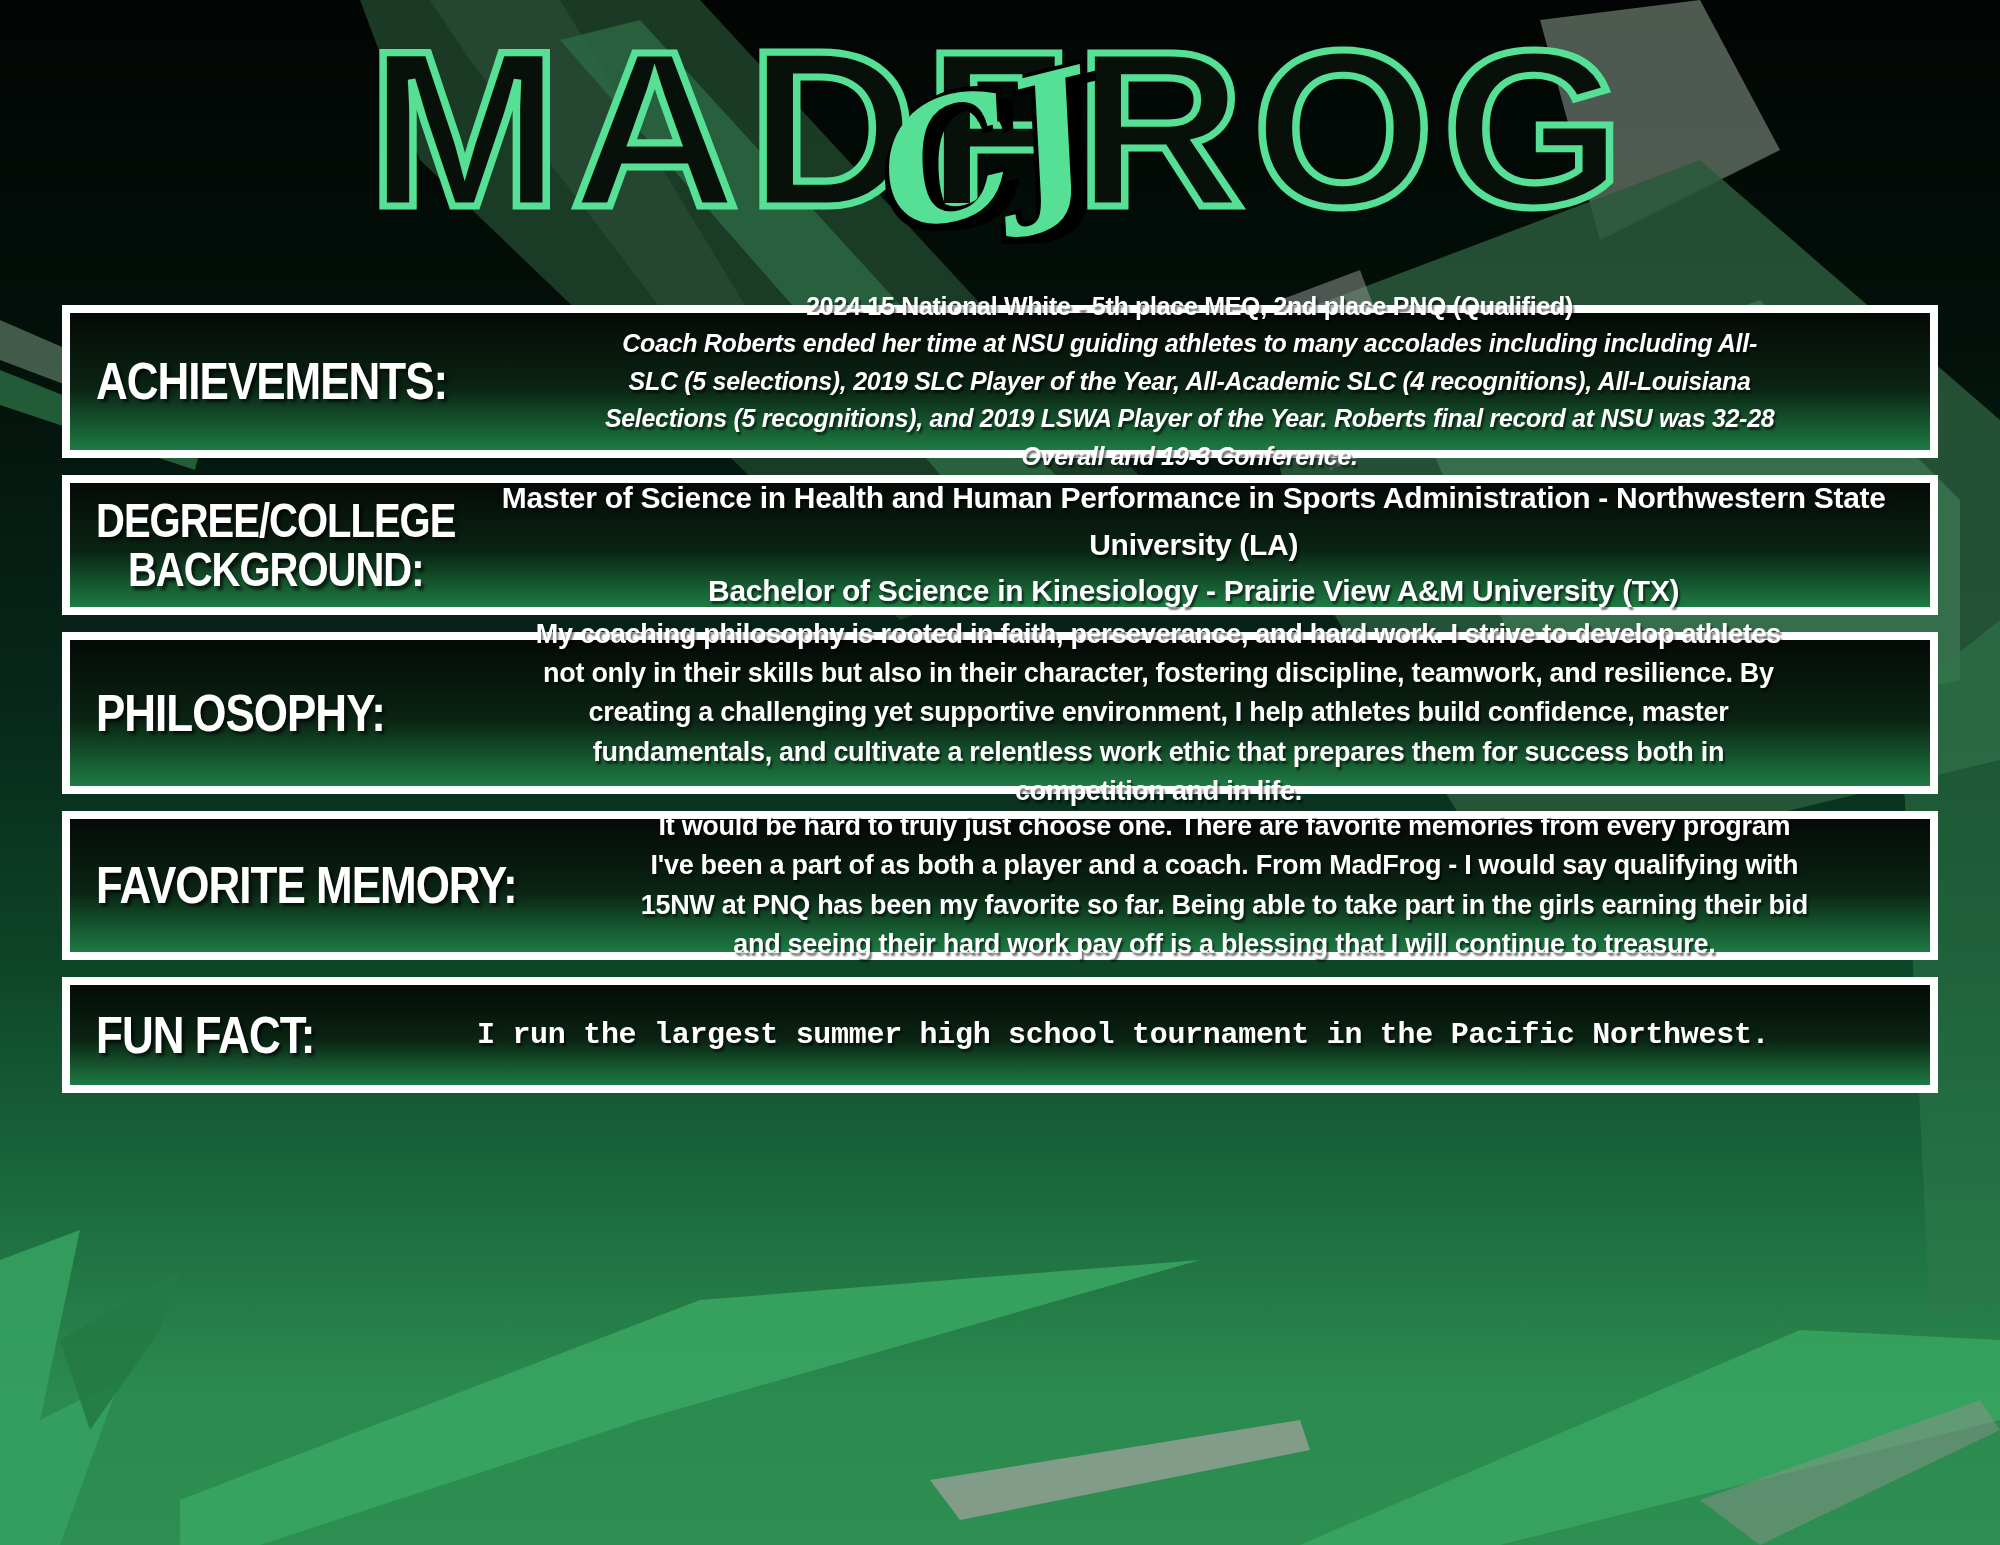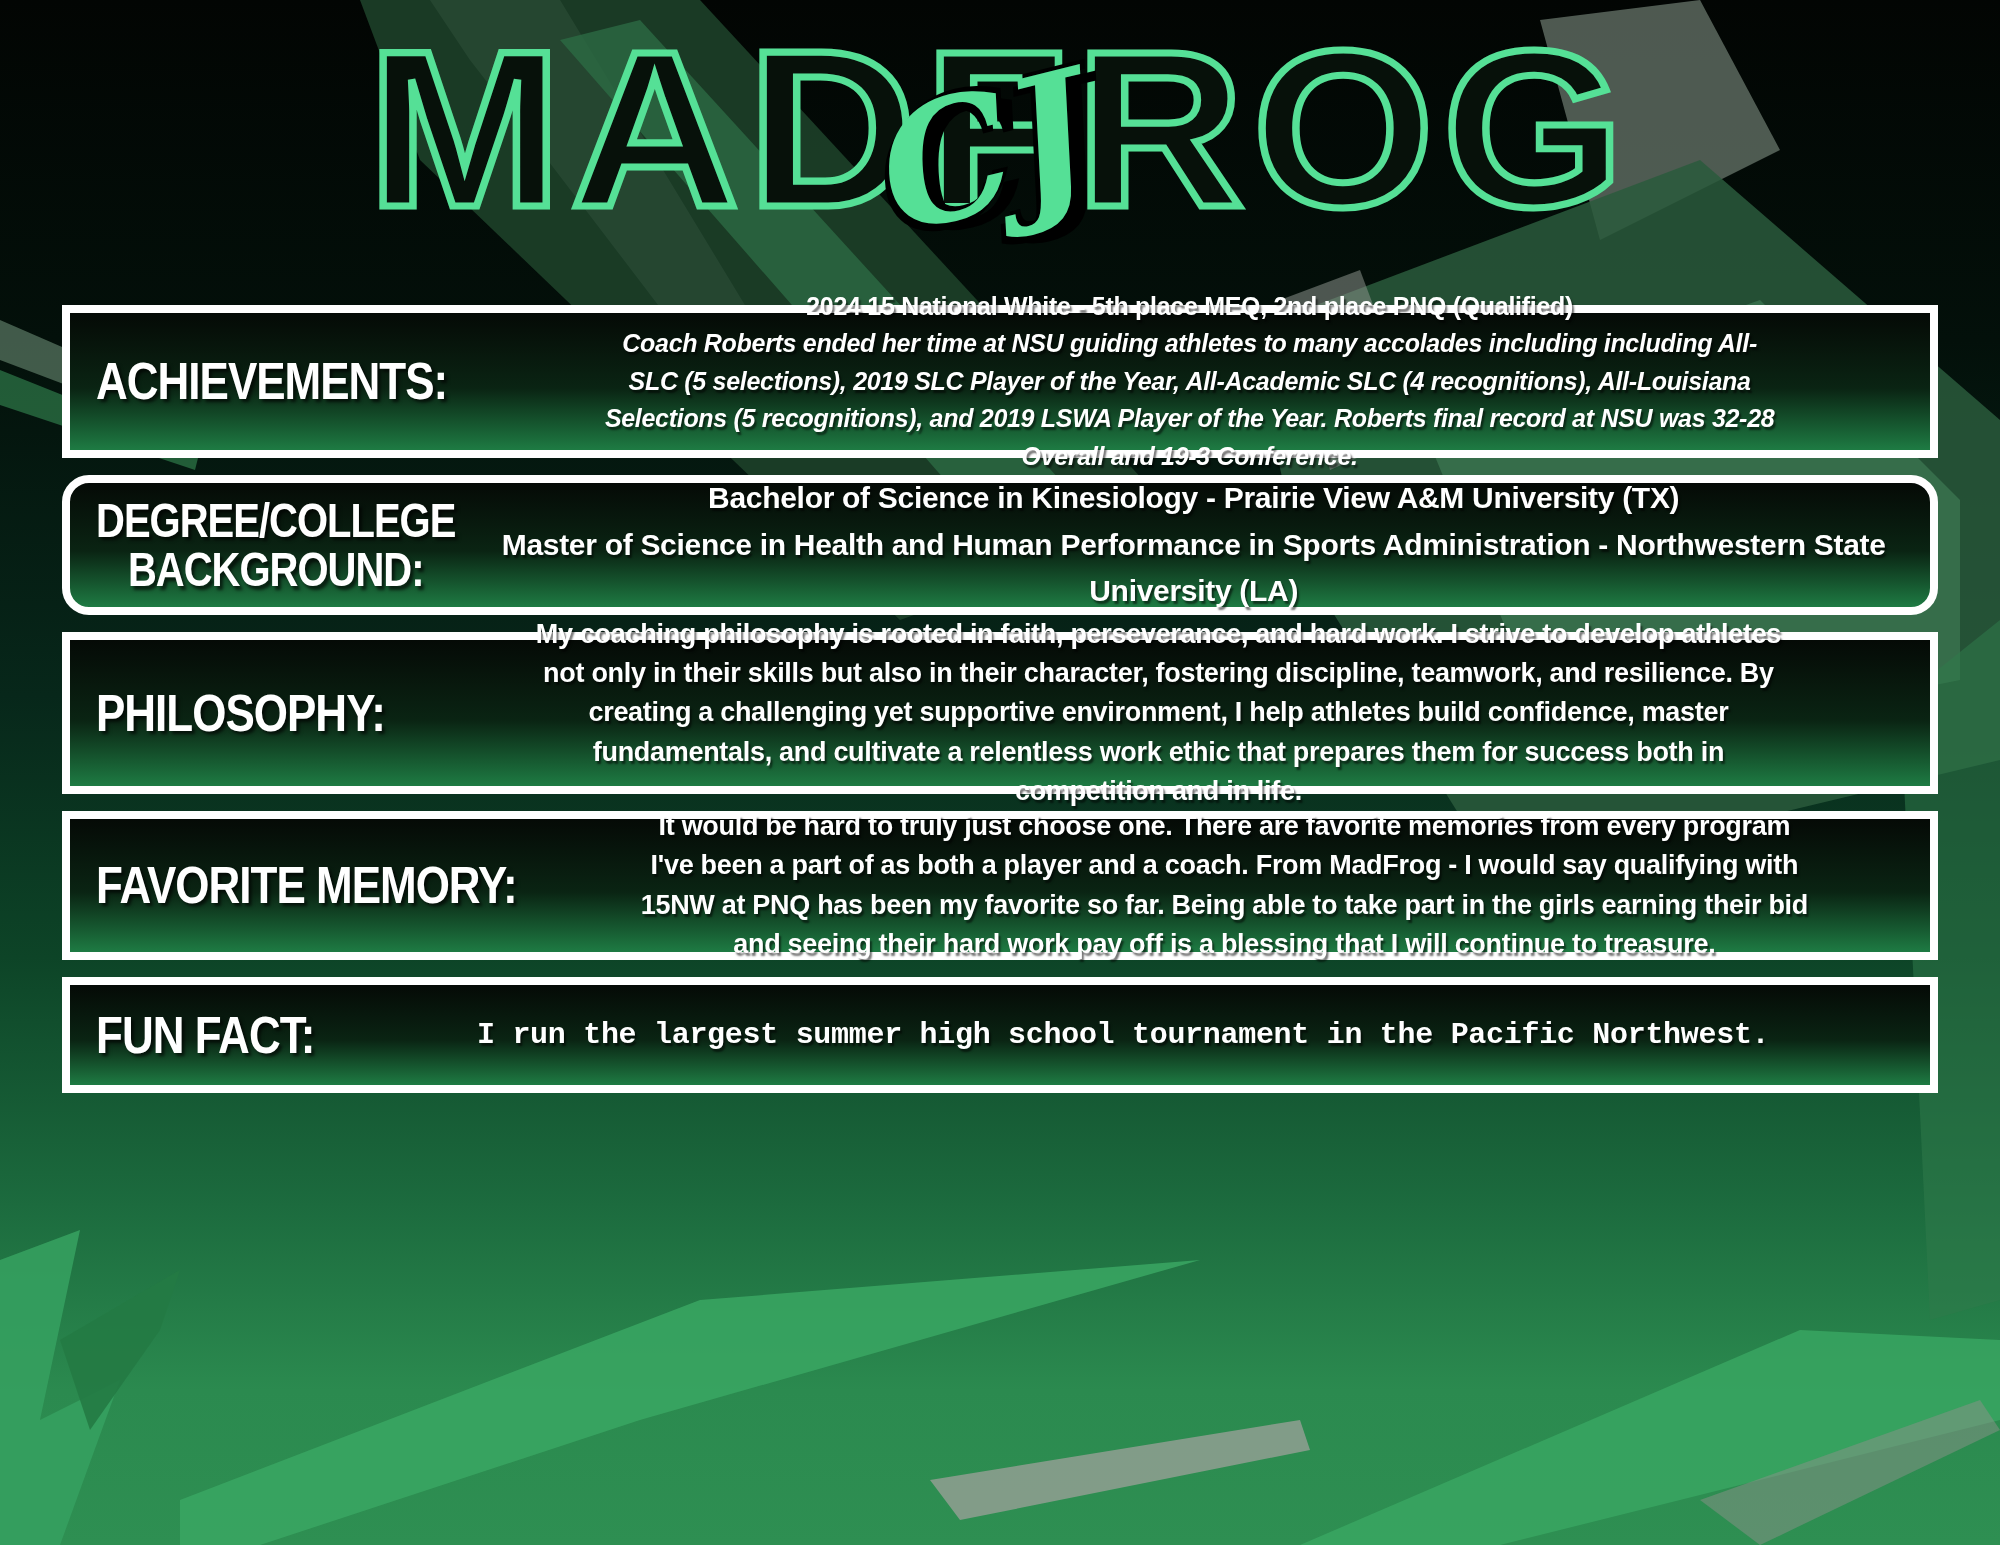--- a/index.html
+++ b/index.html
@@ -29,21 +29,21 @@
   .sections{
     position:absolute;left:62px;top:305px;width:1876px;z-index:2;
     display:flex;flex-direction:column;gap:17px;
   }
   .box{
     box-sizing:border-box;border:8px solid #ffffff;
     background:linear-gradient(180deg,#050a06 0%,#0a2413 55%,#1e7b43 100%);
     display:flex;align-items:center;padding:8px 26px;
   }
   .box.achievements{height:153px;}
-  .box.degree{height:140px;border-radius:27px;}
+  .box.degree{height:140px;}
   .box.philosophy{height:162px;}
   .box.memory{height:149px;}
   .box.quote{height:140px;}
   .box.hobbies{height:143px;}
   .box.funfact{height:116px;}
   .label{
     flex:0 0 auto;color:#ffffff;font-weight:bold;font-stretch:condensed;
     font-size:44px;letter-spacing:-1px;line-height:1.05;
     text-shadow:3px 3px 3px rgba(0,0,0,0.65);
     transform:scaleY(1.18);transform-origin:left center;
@@ -108,22 +108,22 @@
       <div class="sub body">Coach Roberts ended her time at NSU guiding athletes to many accolades including including All-SLC (5 selections), 2019 SLC Player of the Year, All-Academic SLC (4 recognitions), All-Louisiana Selections (5 recognitions), and 2019 LSWA Player of the Year. Roberts final record at NSU was 32-28 Overall and 19-3 Conference.</div>
     </div>
   </div>
 
   <div class="box degree">
     <div class="label two-line">
       <span>DEGREE/COLLEGE</span>
       <span>BACKGROUND:</span>
     </div>
     <div class="content">
+      <div class="sub">Master of Science in Health and Human Performance in Sports Administration - Northwestern State University (LA)</div>
       <div class="sub">Bachelor of Science in Kinesiology - Prairie View A&amp;M University (TX)</div>
-      <div class="sub">Master of Science in Health and Human Performance in Sports Administration - Northwestern State University (LA)</div>
     </div>
   </div>
 
   <div class="box philosophy">
     <div class="label">PHILOSOPHY:</div>
     <div class="content">
       <div class="sub body">My coaching philosophy is rooted in faith, perseverance, and hard work. I strive to develop athletes not only in their skills but also in their character, fostering discipline, teamwork, and resilience. By creating a challenging yet supportive environment, I help athletes build confidence, master fundamentals, and cultivate a relentless work ethic that prepares them for success both in competition and in life.</div>
     </div>
   </div>
 

